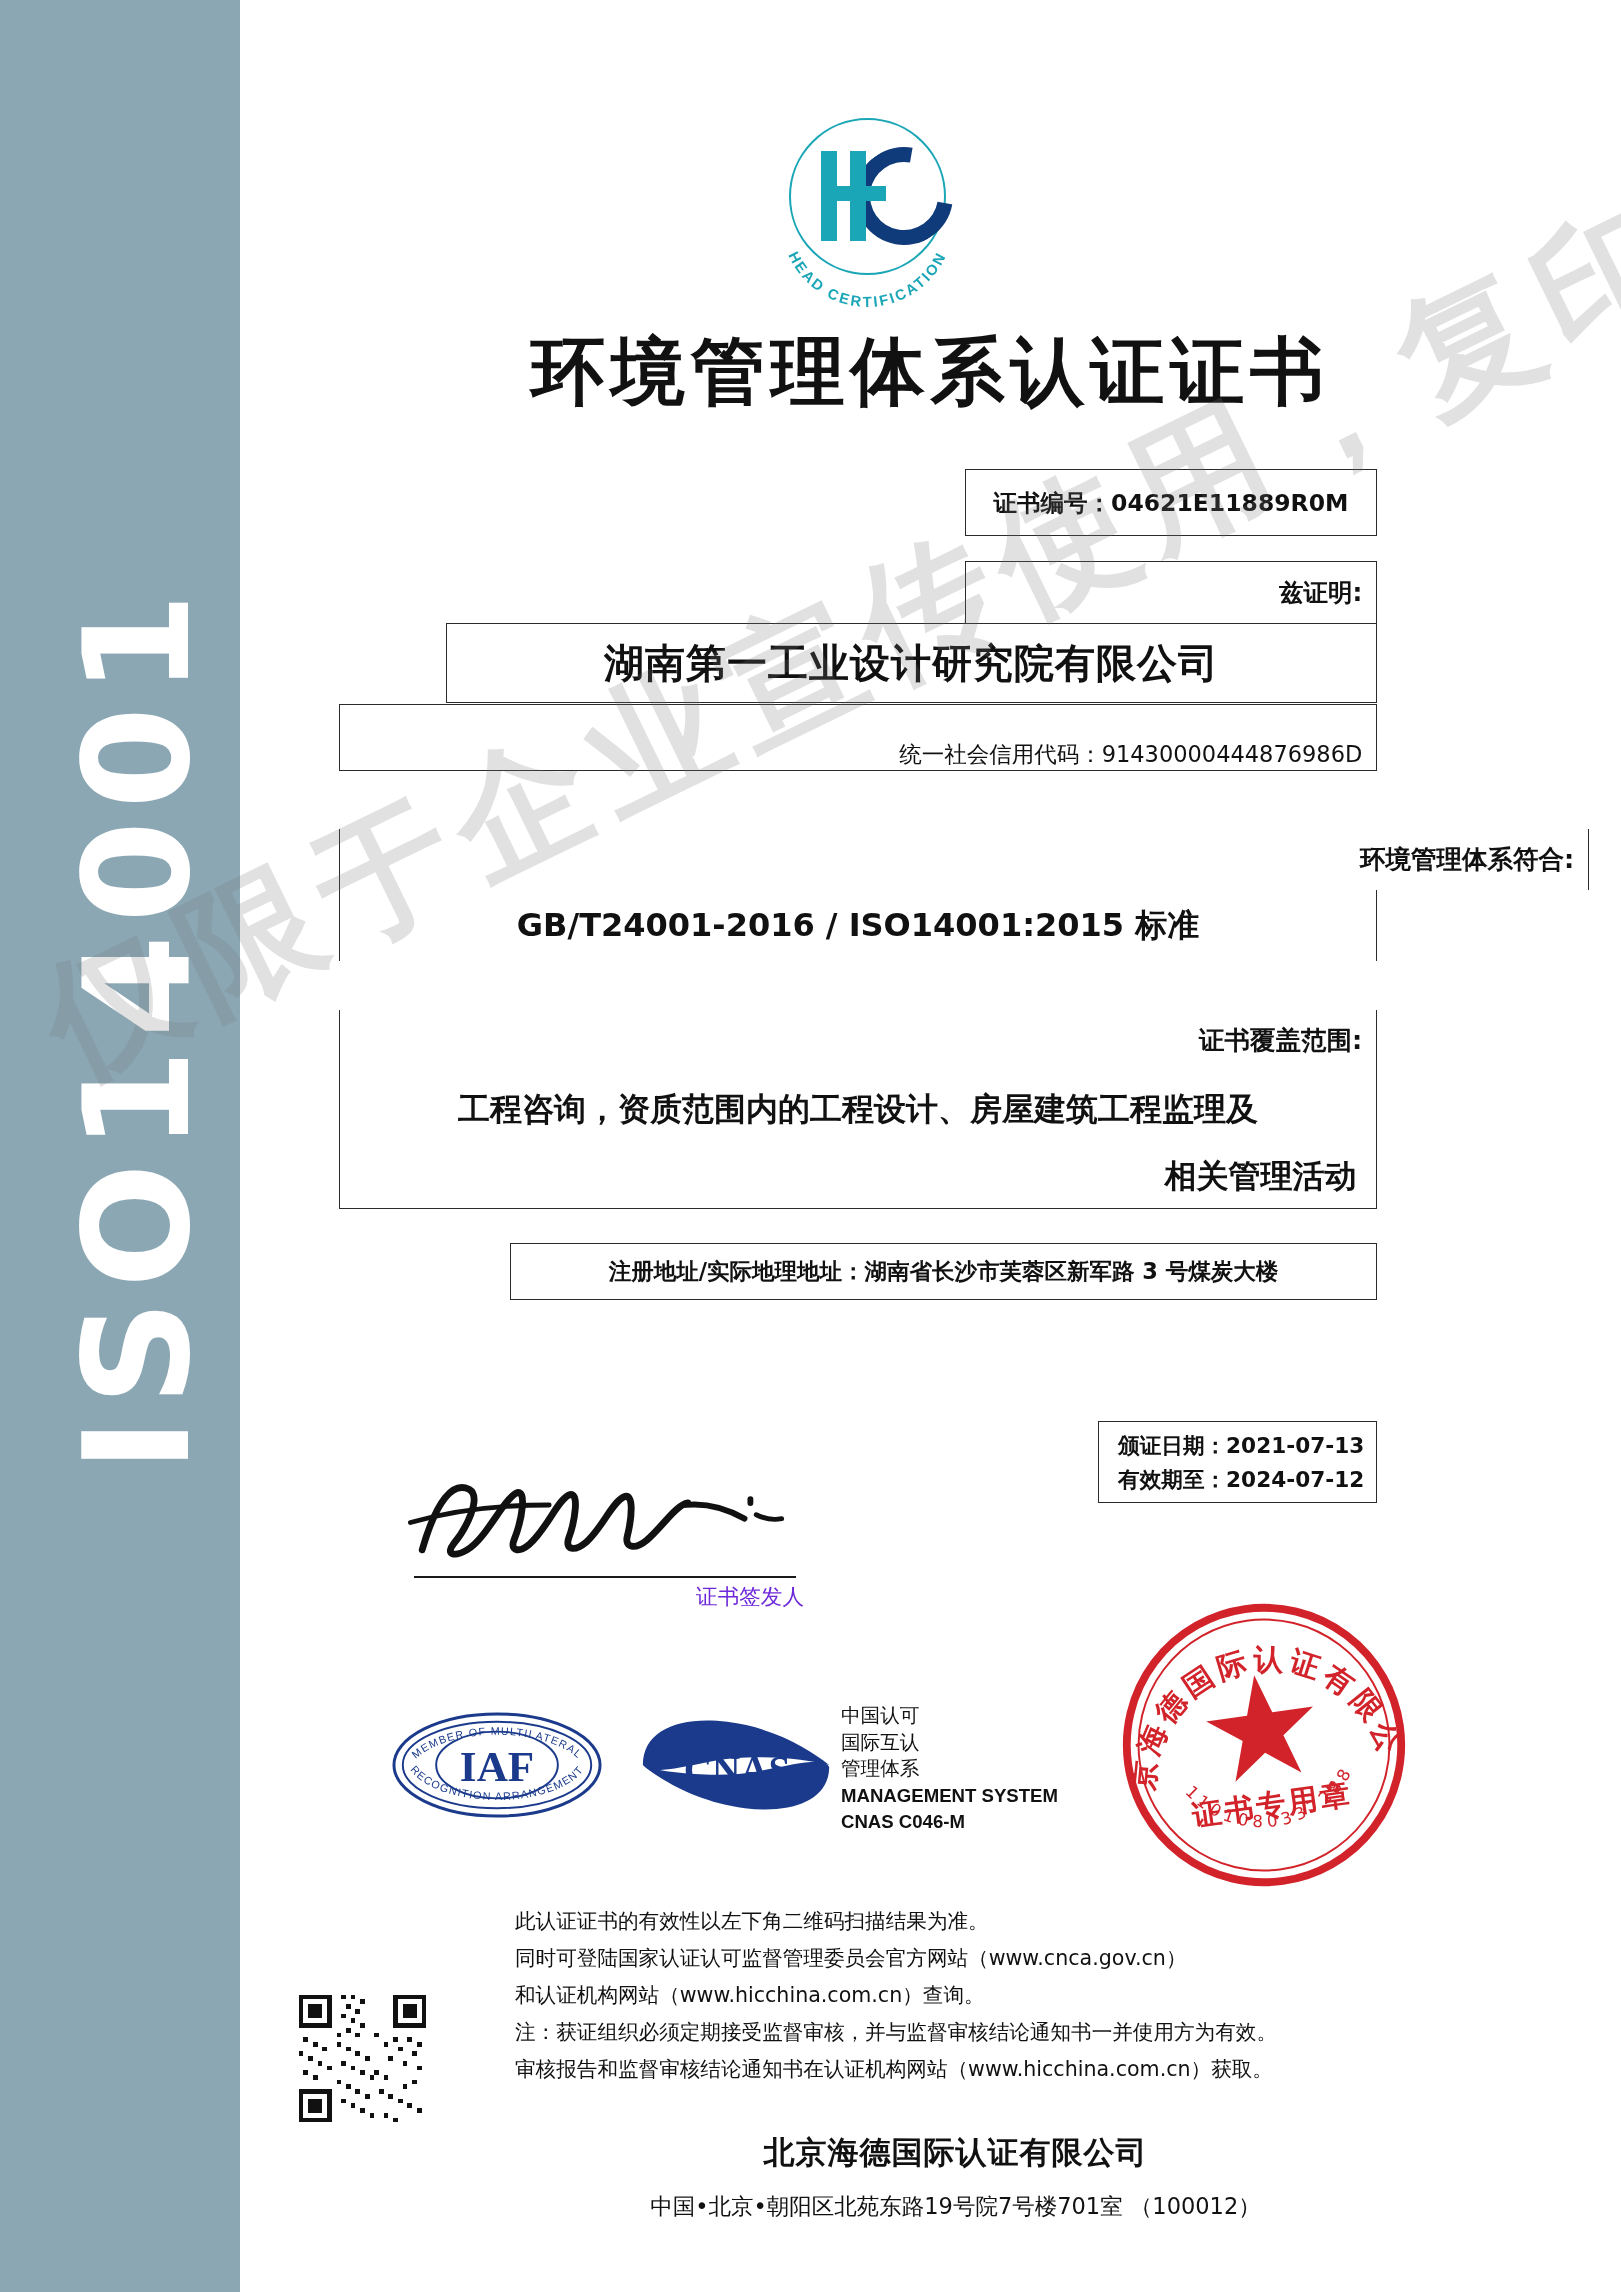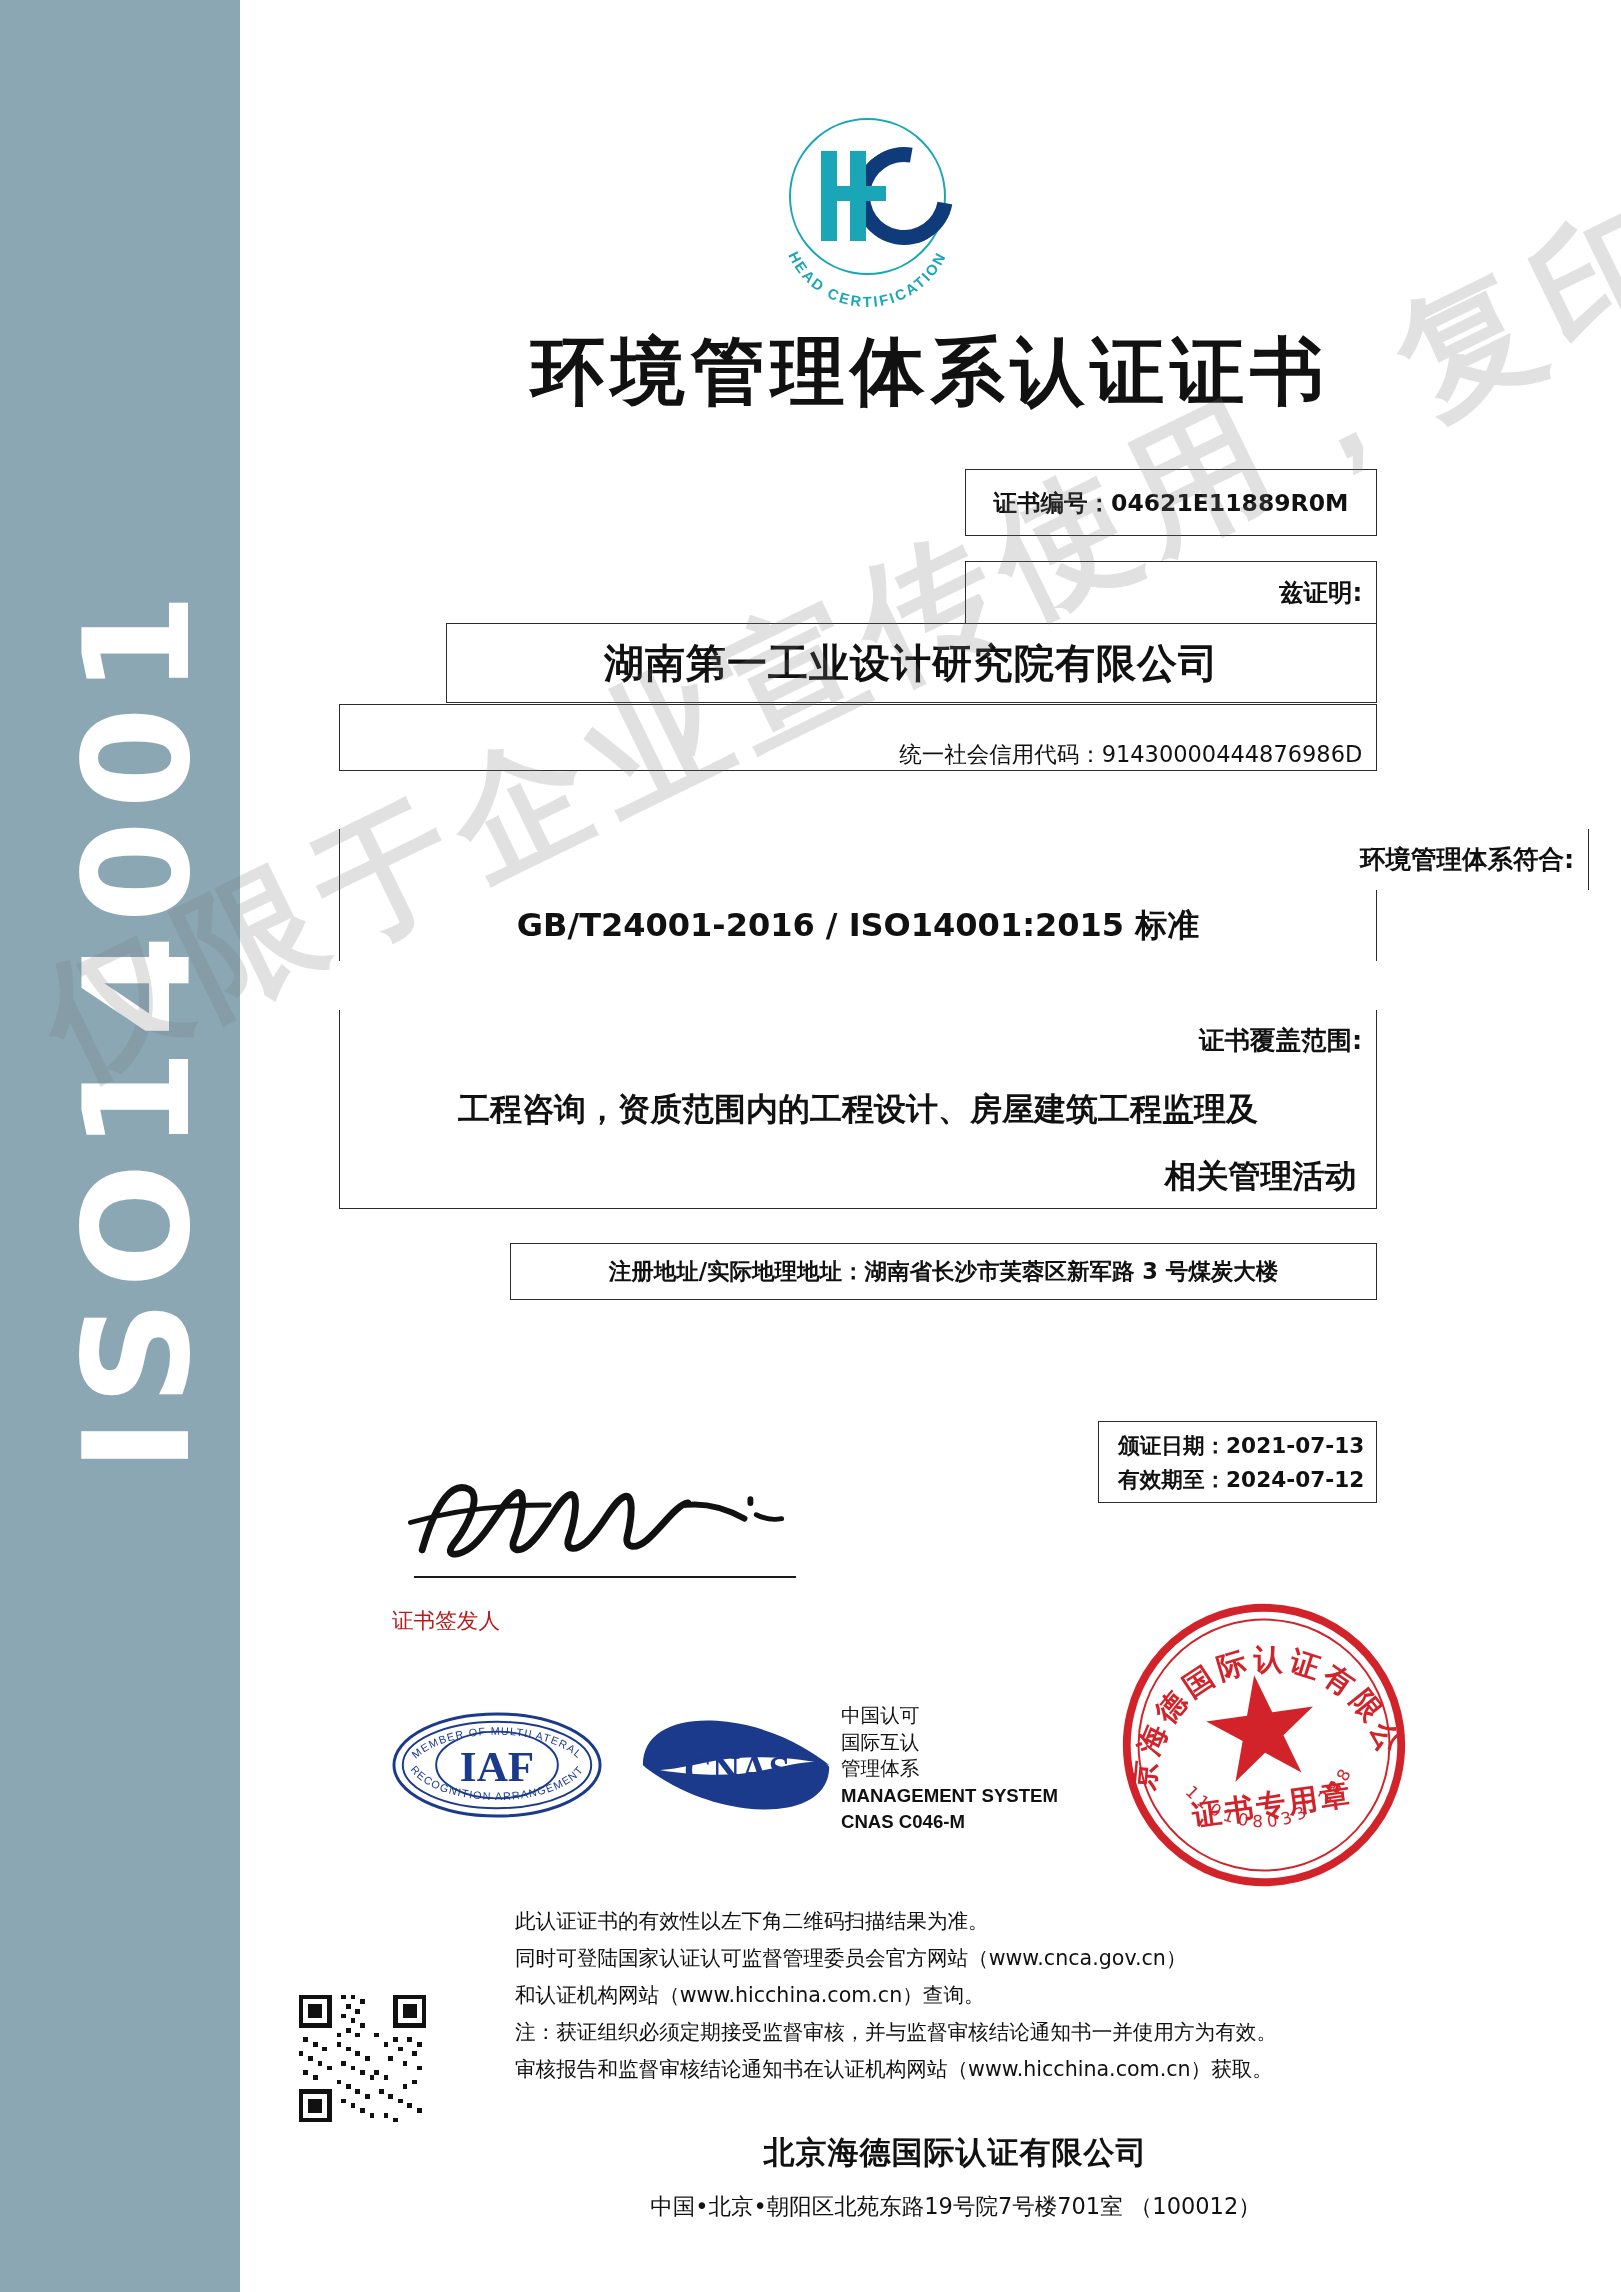--- a/index.html
+++ b/index.html
@@ -314,25 +314,24 @@
     top: 116px;
     width: 382px;
     height: 2px;
     background: #1a1a1a;
   }
   .sign-label {
     position: absolute;
     left: 0;
     top: 122px;
     width: 412px;
-    text-align: left;
+    text-align: right;
     font-size: 21.6px;
-    color: #b91c1c;
-    font-family: "DejaVu Sans", sans-serif;
-    margin-top: 24px;
+    color: #6d28d9;
+    font-family: "DejaVu Sans", sans-serif;
   }
 
   
   .iaf {
     position: absolute;
     left: 392px;
     top: 1710px;
     width: 211px;
     height: 110px;
   }

